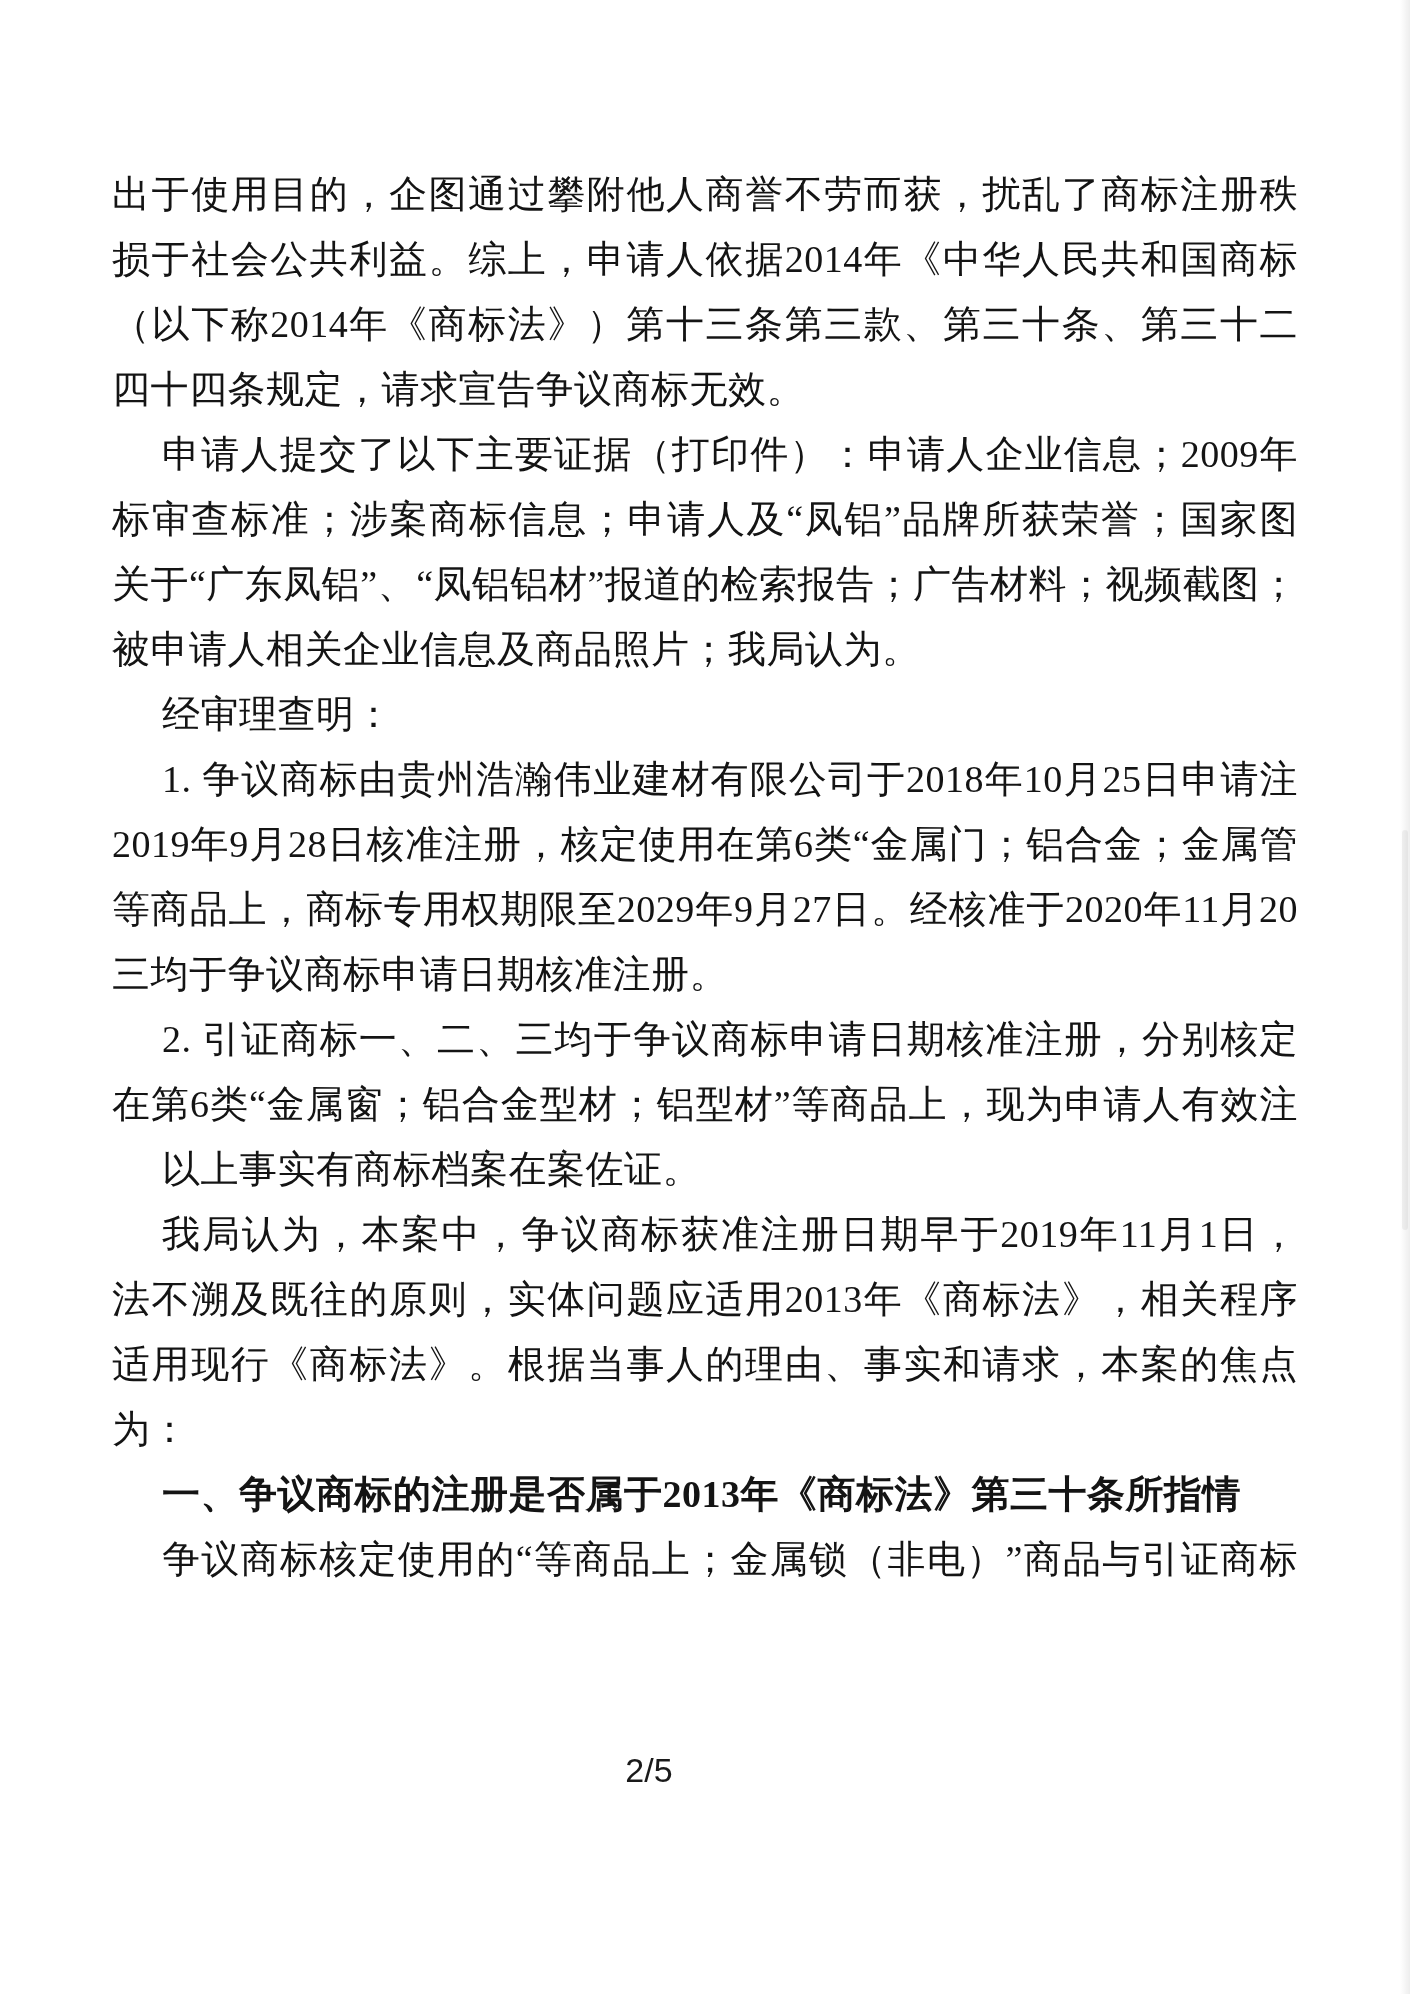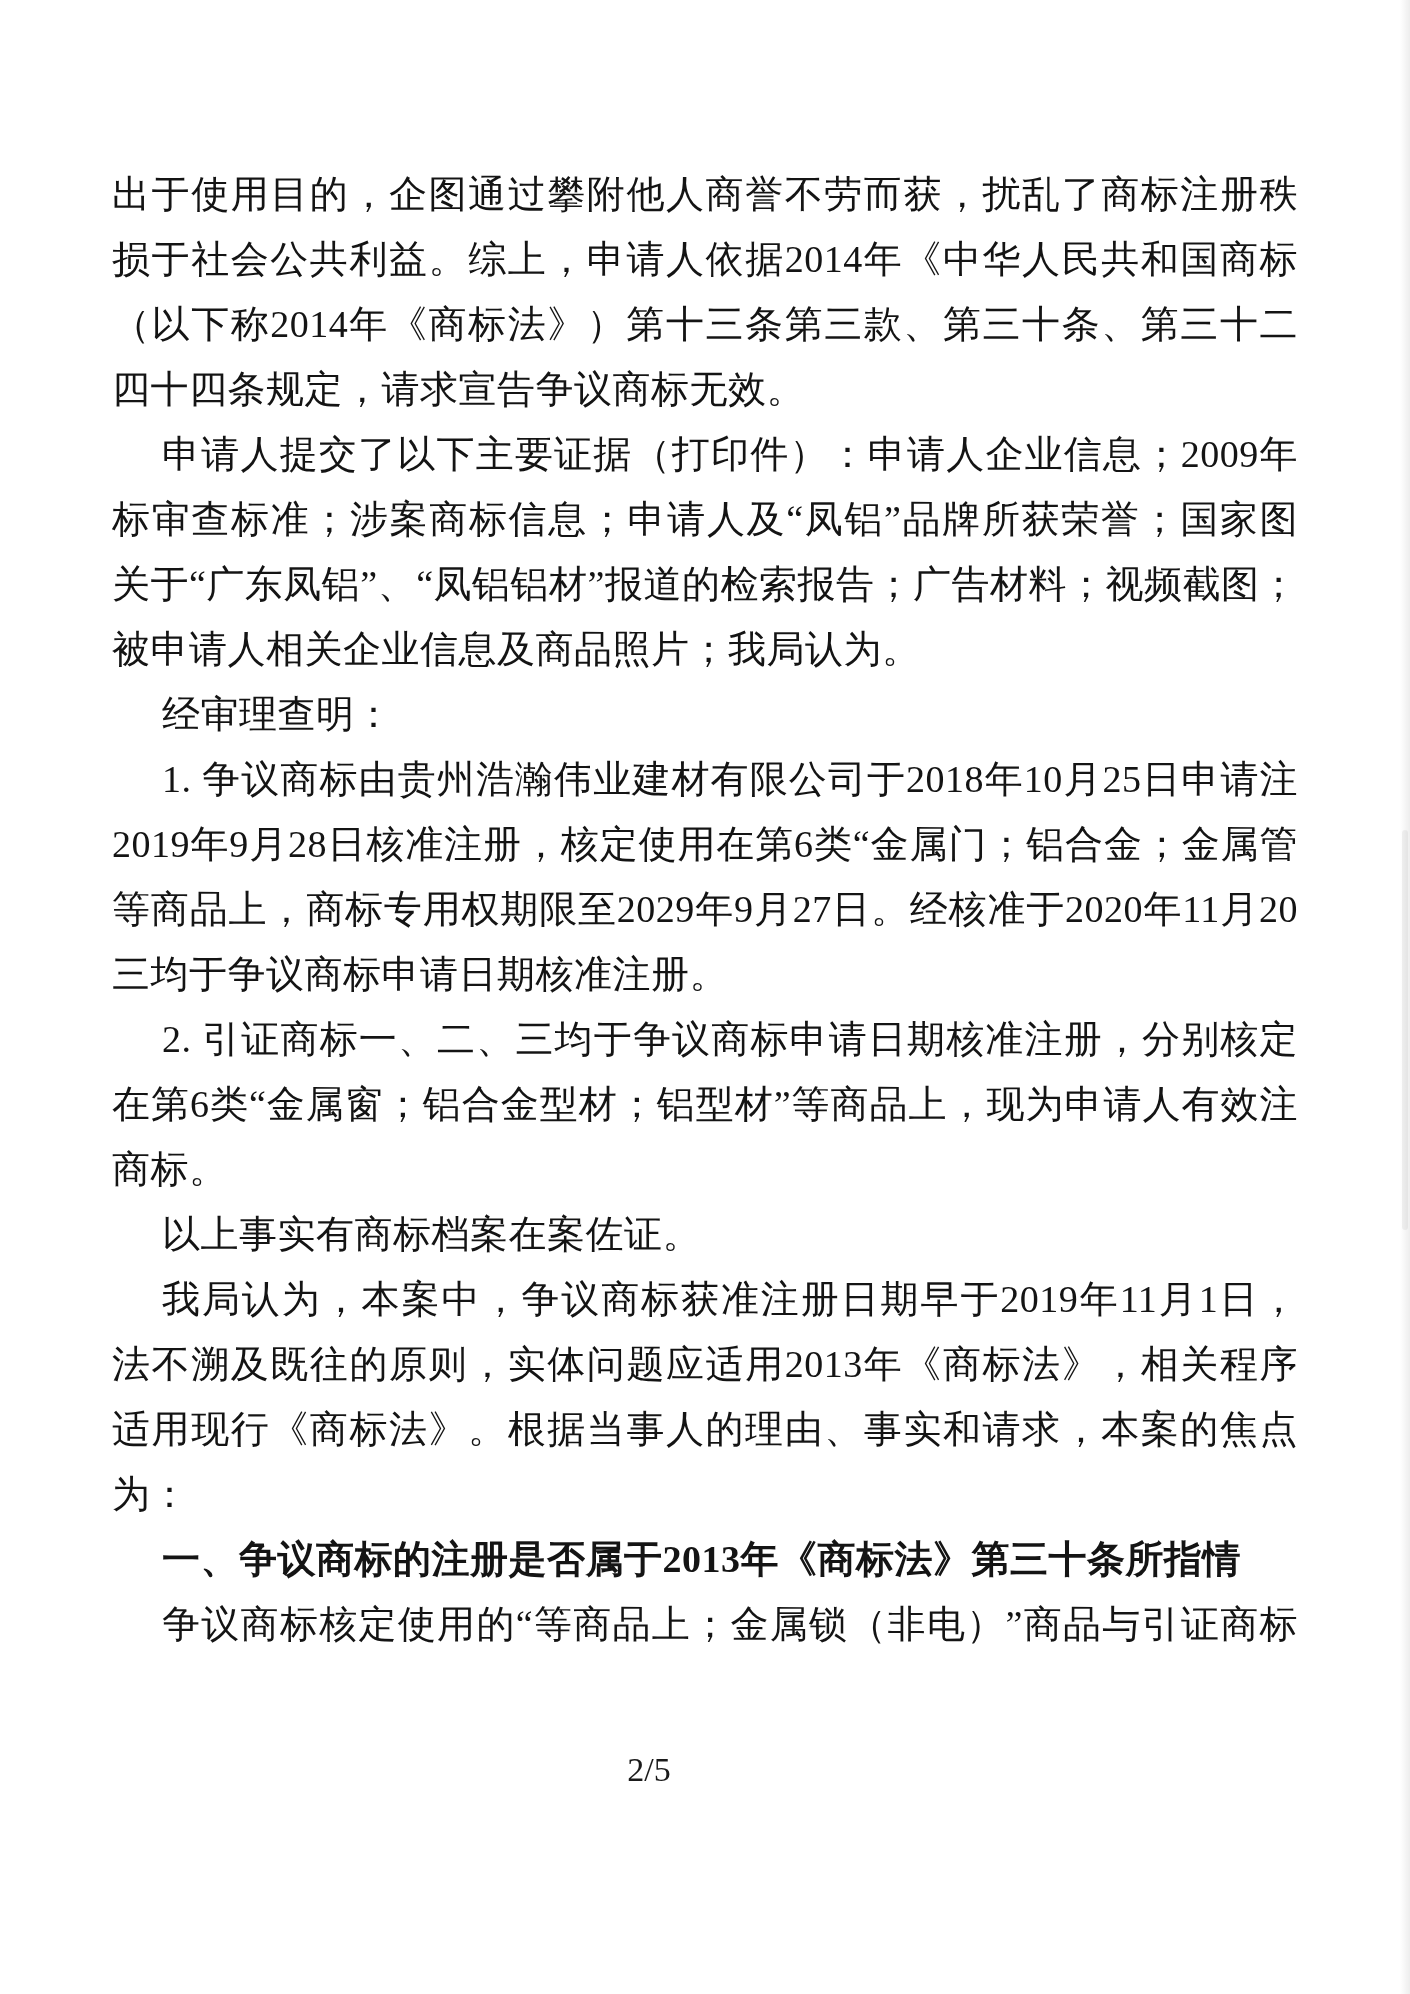--- a/index.html
+++ b/index.html
@@ -44,21 +44,21 @@
   }
   .page-number {
     position: absolute;
     top: 1750px;
     left: 579px;
     width: 140px;
     height: 40px;
     line-height: 40px;
     text-align: center;
     font-size: 34px;
-    font-family: Liberation Serif, serif;
+    font-family: Liberation Sans, sans-serif;
     color: #1a1a1a;
   }
   .scan-edge-right {
     position: absolute;
     top: 0;
     right: 0;
     width: 10px;
     height: 100%;
     background: linear-gradient(to right, rgba(0,0,0,0) 0%, rgba(0,0,0,0.07) 100%);
   }
@@ -85,21 +85,20 @@
       <div class="line fill">标审查标准；涉案商标信息；申请人及“凤铝”品牌所获荣誉；国家图书馆</div>
       <div class="line fill">关于“广东凤铝”、“凤铝铝材”报道的检索报告；广告材料；视频截图；</div>
       <div class="line">被申请人相关企业信息及商品照片；我局认为。</div>
       <div class="line indent">经审理查明：</div>
       <div class="line indent fill">1. 争议商标由贵州浩瀚伟业建材有限公司于2018年10月25日申请注册，</div>
       <div class="line fill">2019年9月28日核准注册，核定使用在第6类“金属门；铝合金；金属管道”</div>
       <div class="line fill">等商品上，商标专用权期限至2029年9月27日。经核准于2020年11月20日转</div>
       <div class="line">三均于争议商标申请日期核准注册。</div>
       <div class="line indent fill">2. 引证商标一、二、三均于争议商标申请日期核准注册，分别核定使用</div>
       <div class="line fill">在第6类“金属窗；铝合金型材；铝型材”等商品上，现为申请人有效注册</div>
-      <div class="line">商标。</div>
       <div class="line indent">以上事实有商标档案在案佐证。</div>
       <div class="line indent fill">我局认为，本案中，争议商标获准注册日期早于2019年11月1日，根据</div>
       <div class="line fill">法不溯及既往的原则，实体问题应适用2013年《商标法》，相关程序问题仍</div>
       <div class="line fill">适用现行《商标法》。根据当事人的理由、事实和请求，本案的焦点问题</div>
       <div class="line">为：</div>
       <div class="line indent bold">一、争议商标的注册是否属于2013年《商标法》第三十条所指情形。</div>
       <div class="line indent fill">争议商标核定使用的“等商品上；金属锁（非电）”商品与引证商标</div>
     </main>
   <div class="page-number">2/5</div>
   <div class="scan-edge-right"></div>

